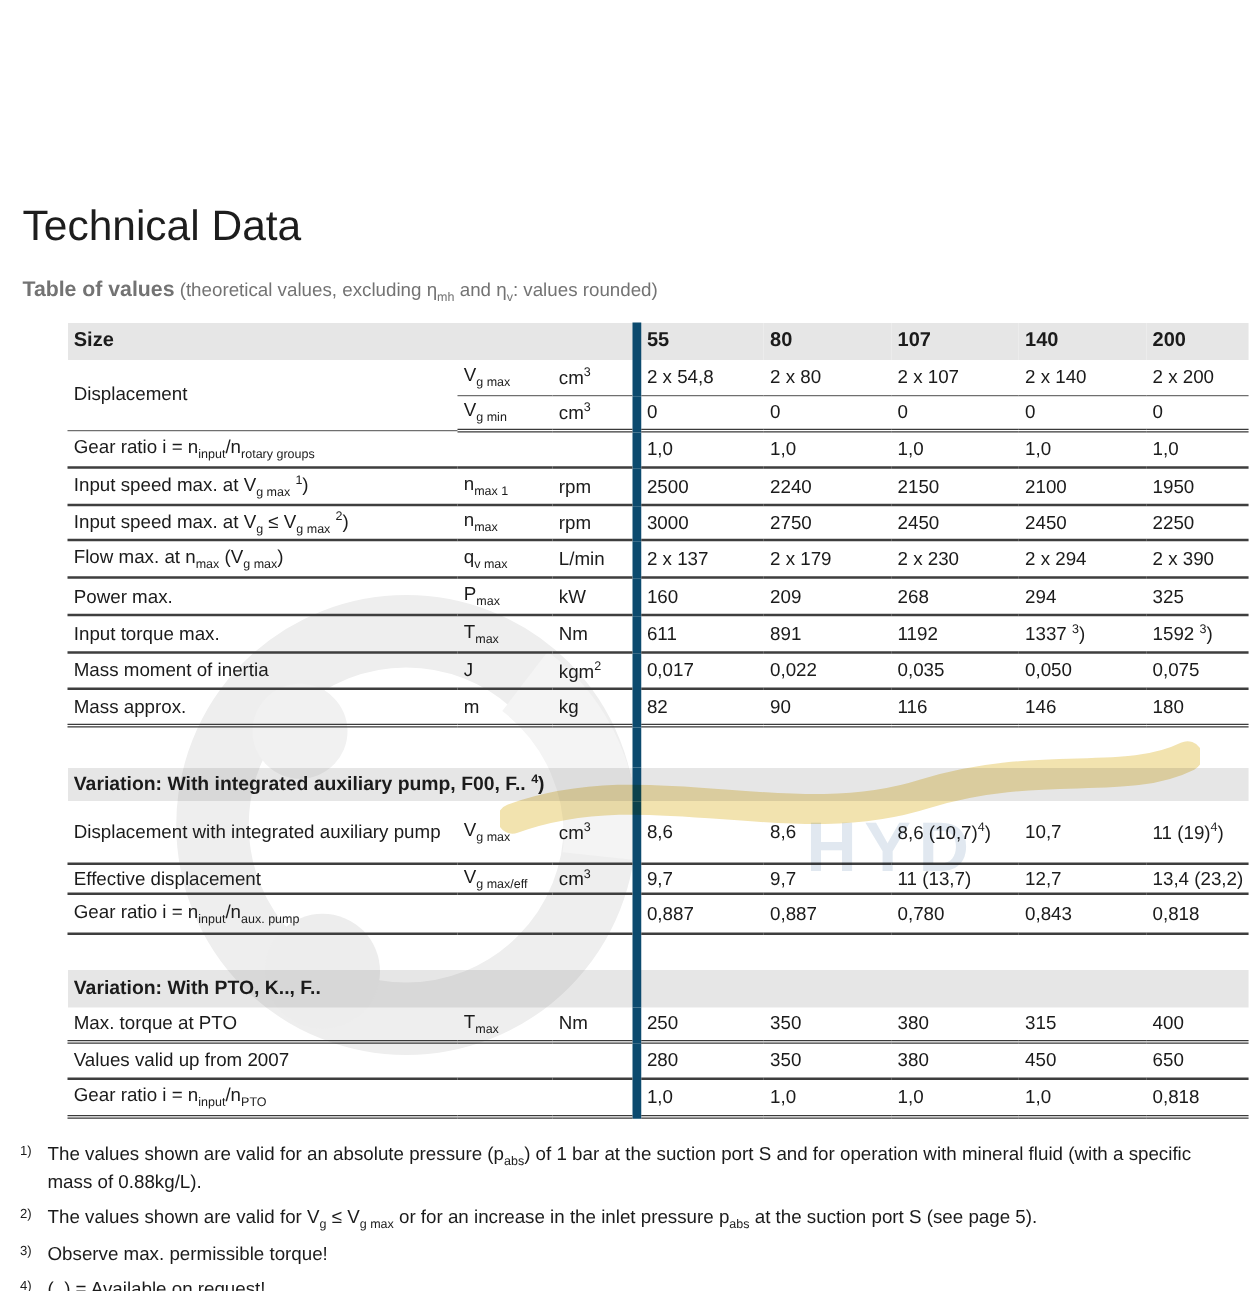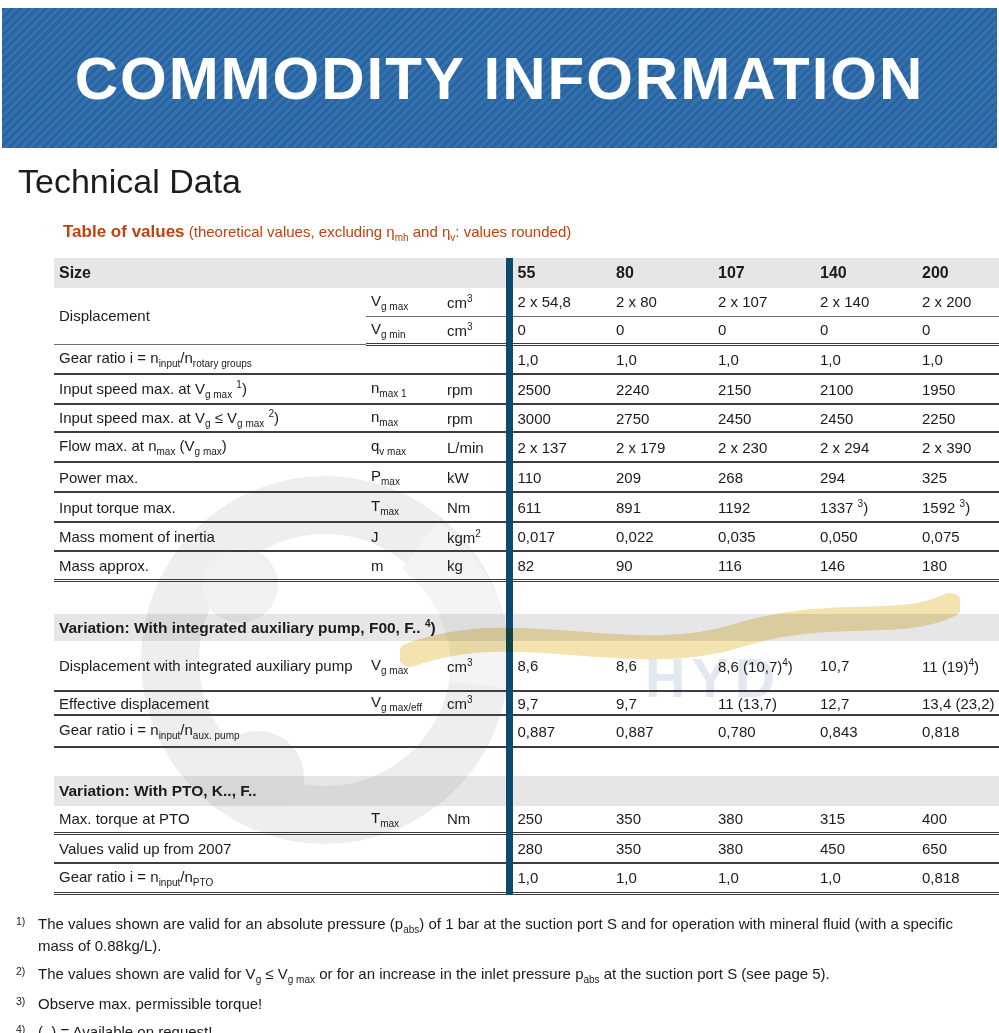--- a/index.html
+++ b/index.html
@@ -9,21 +9,21 @@
   
   .banner{
     position:absolute;left:2px;right:2px;top:8px;height:140px;
     background:repeating-linear-gradient(135deg,#2a639e 0px,#2a639e 3px,#3272b1 3px,#3272b1 6px);
     display:flex;align-items:center;justify-content:center;z-index:1;
   }
   .banner-title{color:#ffffff;font-size:60px;font-weight:bold;letter-spacing:2px;white-space:nowrap;}
 
   
   .page-title{position:absolute;left:18px;top:162px;font-size:34px;color:#1d1d1d;z-index:2;text-align:right;}
-  .caption{position:absolute;left:18px;top:222px;font-size:15px;color:#c2410c;z-index:2;margin-left:45px;}
+  .caption{position:absolute;left:18px;top:222px;font-size:15px;color:#737373;z-index:2;}
   .caption b{font-size:17px;}
   .caption sub{font-size:10px;}
 
   
   table.t{
     position:absolute;left:18px;top:258px;width:963px;
     border-collapse:collapse;table-layout:fixed;
     font-size:15px;color:#1b1b1b;z-index:2;margin-left:36px;
   }
   table.t td{padding:0 4px 0 5px;vertical-align:middle;overflow:hidden;}
@@ -60,23 +60,20 @@
 
   <div class="wm-logo">
     <svg width="470" height="470" viewBox="0 0 470 470">
       <circle cx="235" cy="235" r="155" fill="none" stroke="#eeeeee" stroke-width="58"></circle>
       <circle cx="168" cy="352" r="46" fill="#ededed"></circle>
       <circle cx="150" cy="160" r="38" fill="#f1f1f1"></circle>
       <path d="M 330 120 A 155 155 0 0 1 390 260" fill="none" stroke="#f4f4f4" stroke-width="60"></path>
     </svg>
   </div>
 
-  <div class="banner">
-    <div class="banner-title">COMMODITY INFORMATION</div>
-  </div>
 
   <div class="page-title">Technical Data</div>
   <div class="caption"><b>Table of values</b><span> (theoretical values, excluding η<sub>mh</sub> and η<sub>v</sub>: values rounded)</span></div>
 
   <table class="t">
     <colgroup>
       <col style="width:312px">
         <col style="width:76px">
         <col style="width:67px">
       <col style="width:102px">
@@ -155,21 +152,21 @@
       <td class="val">2 x 179</td>
       <td class="val">2 x 230</td>
       <td class="val">2 x 294</td>
       <td class="val">2 x 390</td>
     </tr>
 
     <tr class="bb" style="height:30px">
       <td>Power max.</td>
       <td class="sym">P<sub>max</sub></td>
       <td class="unit">kW</td>
-      <td class="col1 val">110</td>
+      <td class="col1 val">160</td>
       <td class="val">209</td>
       <td class="val">268</td>
       <td class="val">294</td>
       <td class="val">325</td>
     </tr>
 
     <tr class="bb" style="height:30px">
       <td>Input torque max.</td>
       <td class="sym">T<sub>max</sub></td>
       <td class="unit">Nm</td>

